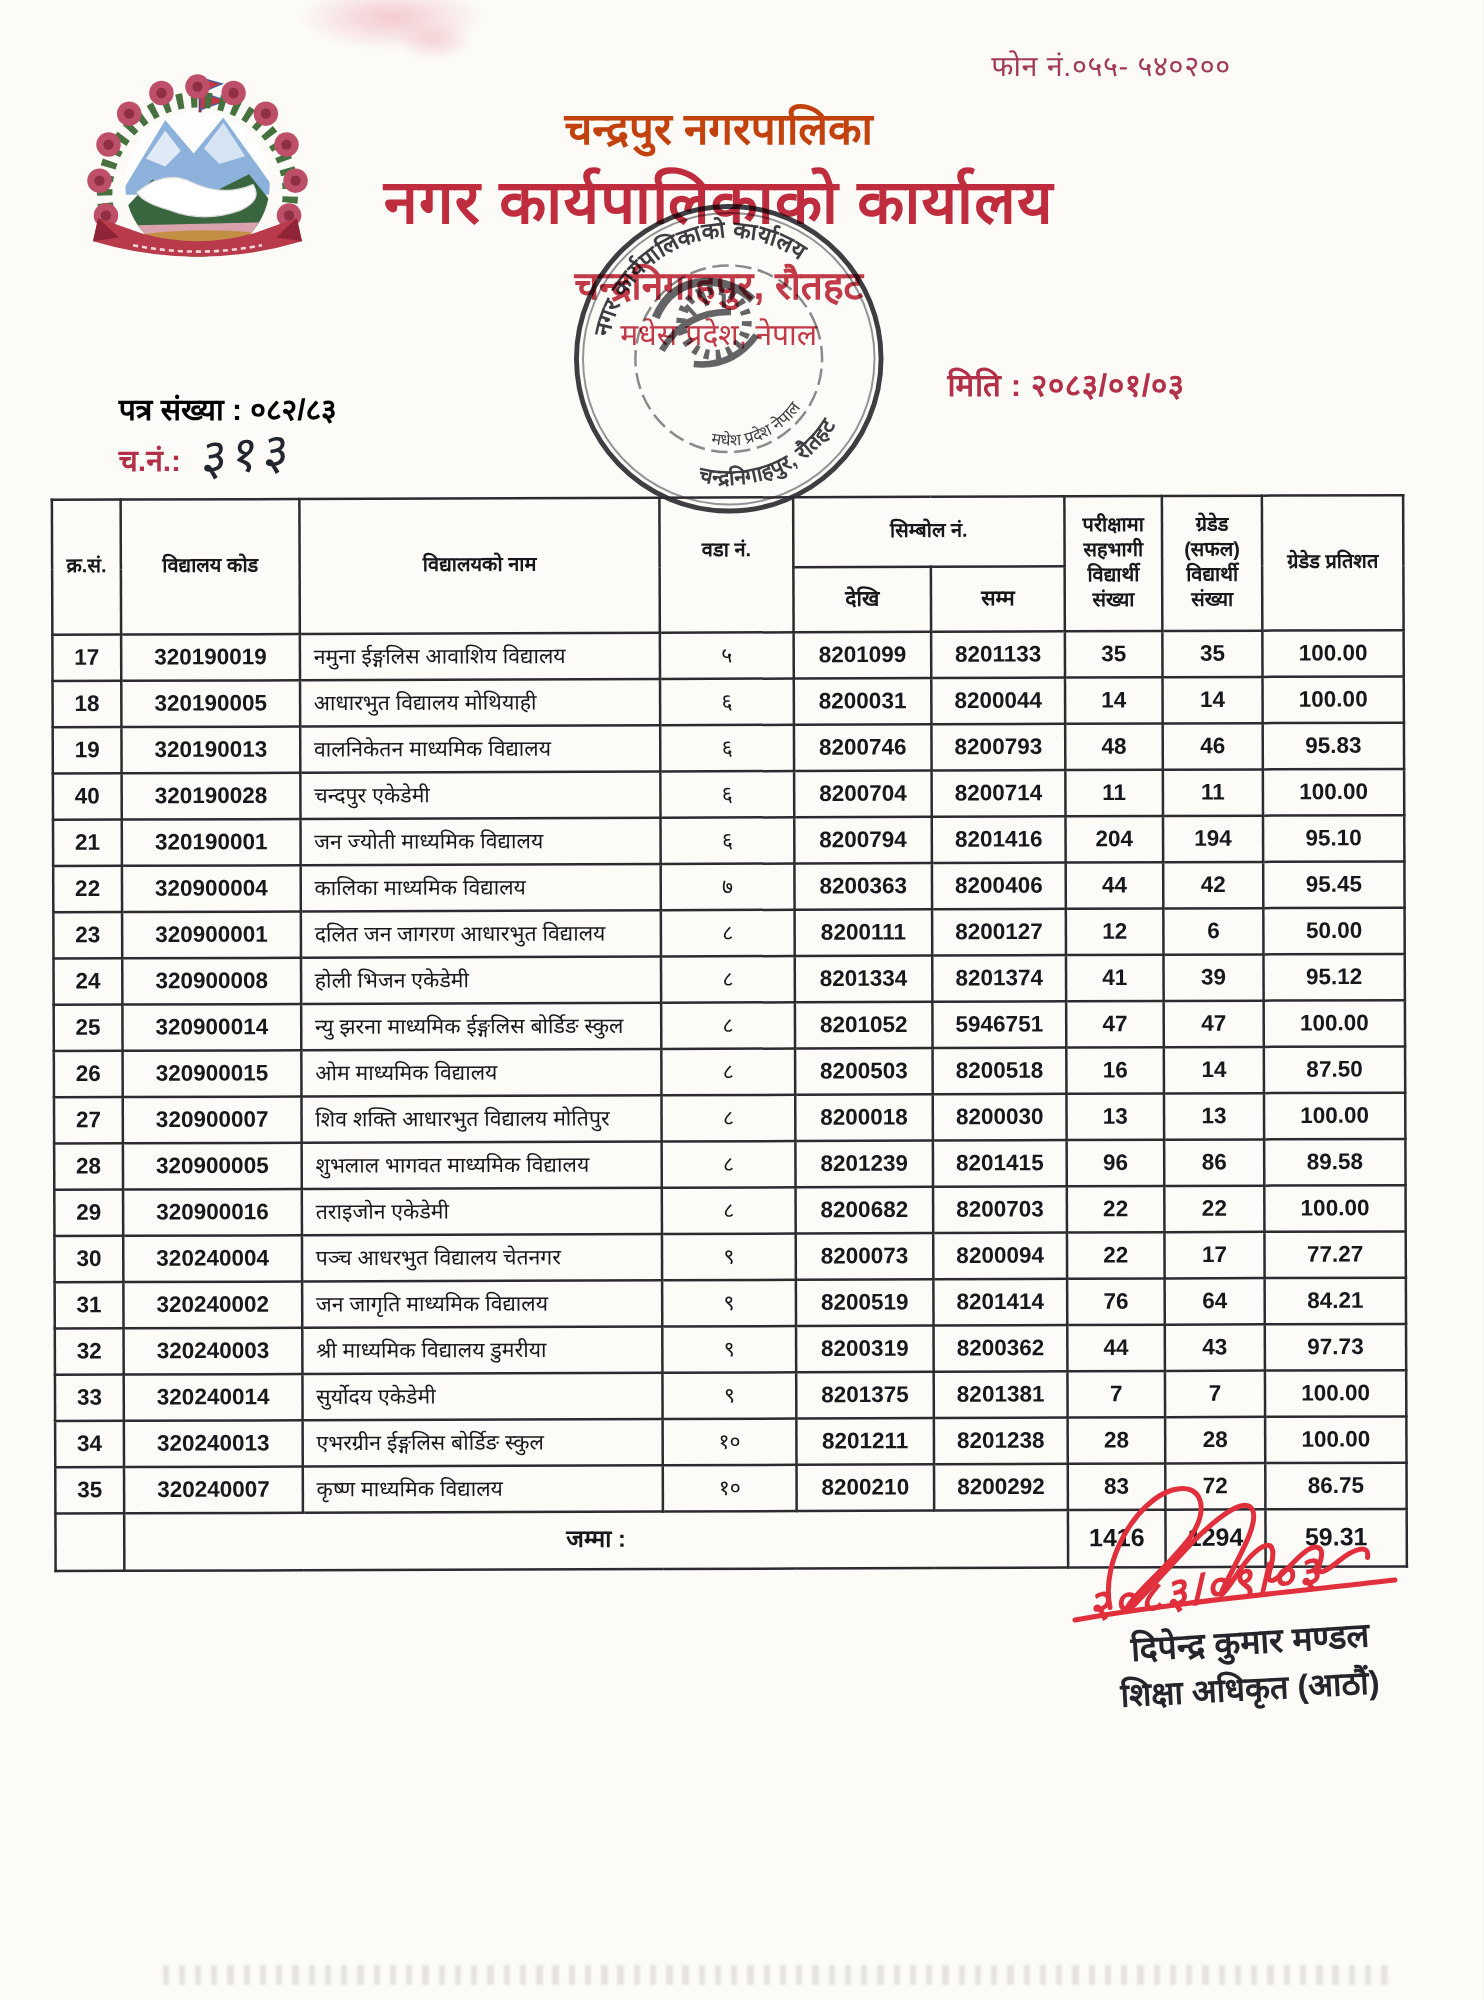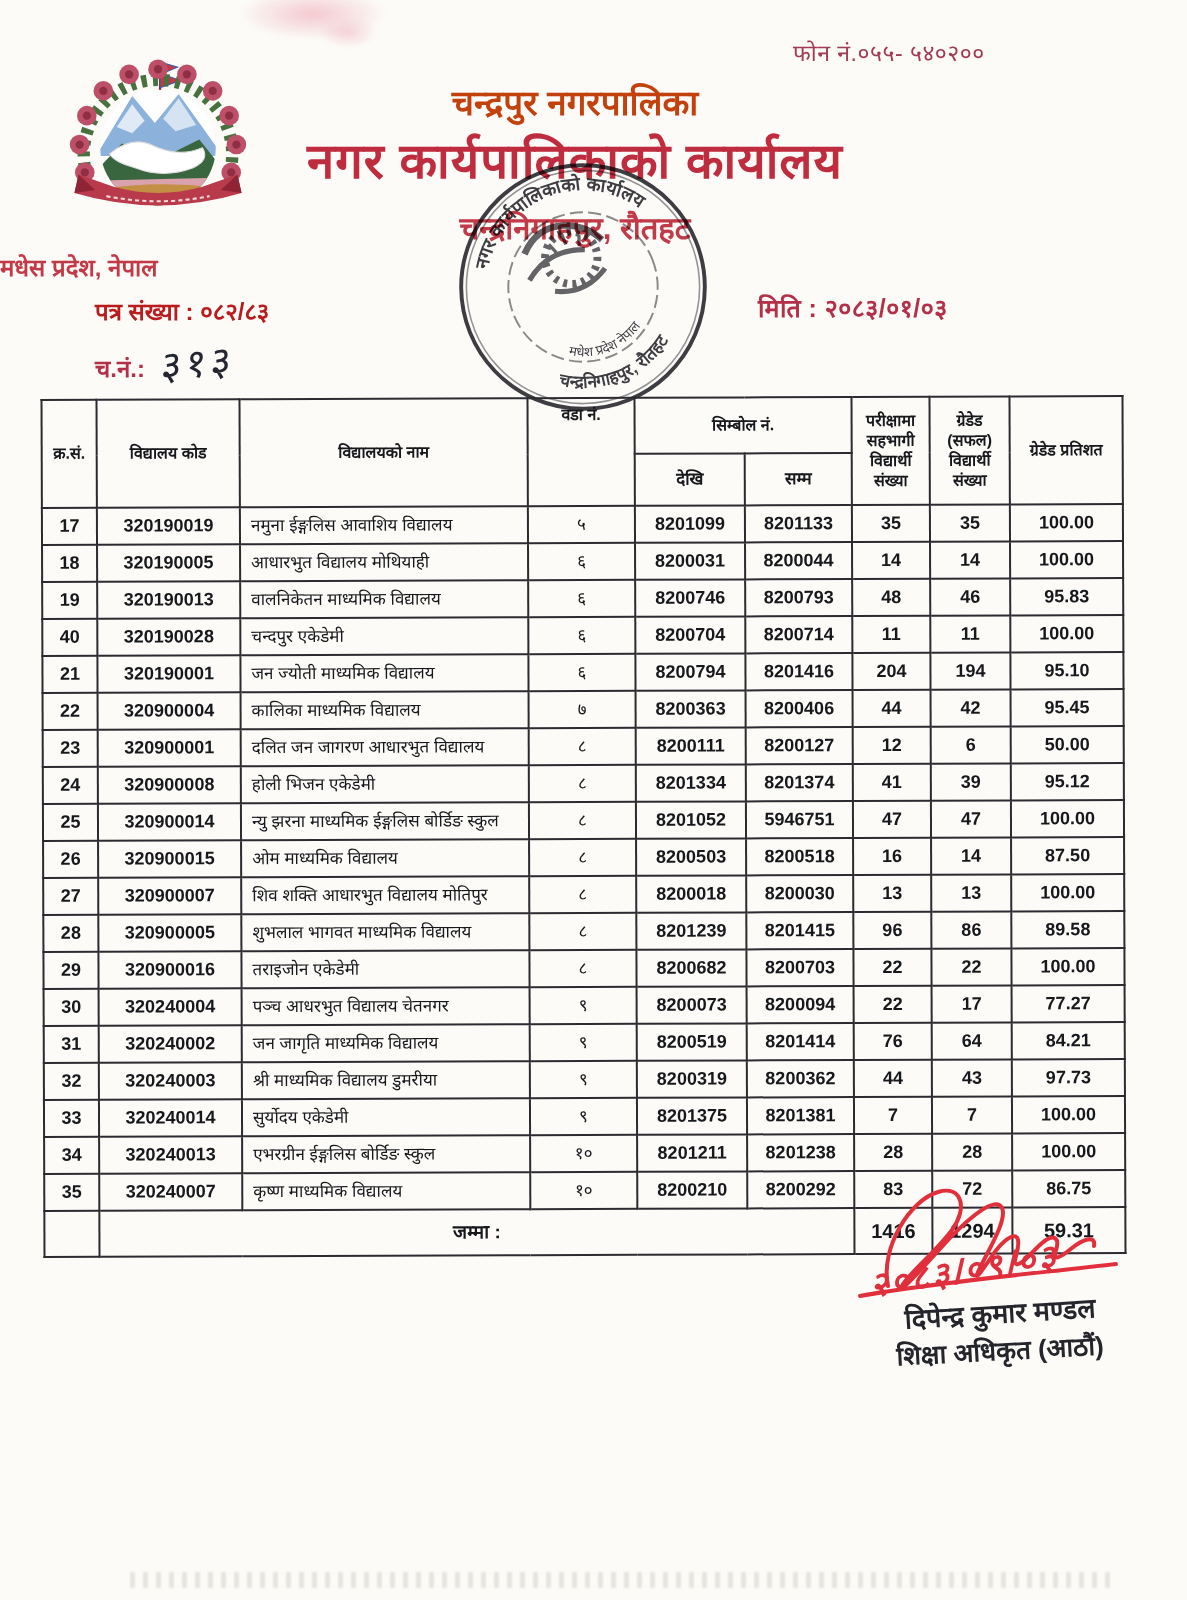--- a/index.html
+++ b/index.html
@@ -15,23 +15,23 @@
   .smudge.s1{left:238px;top:-12px;width:150px;height:52px;background:radial-gradient(ellipse at center,rgba(238,168,178,.6),transparent 70%);filter:blur(2px);}
   .smudge.s2{left:318px;top:18px;width:60px;height:30px;background:radial-gradient(ellipse at center,rgba(238,168,178,.45),transparent 70%);filter:blur(2px);}
   .bleed{position:absolute;left:130px;top:1572px;width:980px;height:16px;opacity:.18;filter:blur(1px);
     background:repeating-linear-gradient(90deg,#8b7f72 0 5px,transparent 5px 13px);}
   
   .phone{position:absolute;left:793px;top:36px;font-size:23px;font-weight:normal;color:#a23a55;letter-spacing:.5px;}
   .emblem{position:absolute;left:60px;top:52px;width:196px;height:182px;}
   .title1{position:absolute;left:0;top:78px;width:1150px;text-align:center;font-size:35px;font-weight:bold;color:#c2410c;}
   .title2{position:absolute;left:0;top:126px;width:1150px;text-align:center;font-size:49px;font-weight:bold;color:#bf2c3e;letter-spacing:1px;}
   .title3{position:absolute;left:0;top:206px;width:1150px;text-align:center;font-size:31px;font-weight:bold;color:#c23a47;}
-  .title4{position:absolute;left:0;top:250px;width:1150px;text-align:left;font-size:24px;font-weight:bold;color:#c23a47;}
+  .title4{position:absolute;left:0;top:250px;width:1150px;text-align:center;font-size:24px;font-weight:normal;color:#c23a47;}
   .stamp{position:absolute;left:452px;top:156px;width:262px;height:262px;transform:rotate(-22deg);mix-blend-mode:multiply;opacity:.88;}
-  .meta-left1{position:absolute;left:95px;top:294px;font-size:24px;font-weight:bold;color:#b91c1c;}
+  .meta-left1{position:absolute;left:95px;top:310px;font-size:24px;font-weight:bold;color:#000000;}
   .meta-left2{position:absolute;left:95px;top:334px;font-size:24px;font-weight:bold;color:#b33049;}
   .hand-number{display:inline-block;margin-left:16px;color:#23262e;font-size:40px;font-weight:normal;transform:rotate(-5deg) skewX(-8deg);letter-spacing:4px;}
   .meta-right{position:absolute;left:758px;top:290px;font-size:25px;font-weight:bold;color:#b33049;letter-spacing:.5px;}
   
   .table-wrap{position:absolute;left:42px;top:397px;width:1081px;transform:rotate(-.2deg);}
   table{border-collapse:collapse;width:100%;color:#17181c;table-layout:fixed;}
   th,td{border:2px solid #2b2b30;overflow:hidden;}
   th{font-size:16px;font-weight:bold;padding:3px 3px;line-height:1.25;}
   thead tr:first-child th{height:48px;}
   thead tr:last-child th{height:44px;font-size:17px;}
@@ -178,21 +178,21 @@
           <col style="width:107px">
         <col style="width:78px">
           <col style="width:80px">
           <col style="width:113px">
       </colgroup>
       <thead>
         <tr>
           <th rowspan="2">क्र.सं.</th>
           <th rowspan="2">विद्यालय कोड</th>
           <th rowspan="2">विद्यालयको नाम</th>
-          <th rowspan="2" style="vertical-align:top;padding-top:6px">वडा नं.</th>
+          <th rowspan="2" style="vertical-align:top;padding-top:32px">वडा नं.</th>
           <th colspan="2">सिम्बोल नं.</th>
           <th rowspan="2">परीक्षामा सहभागी विद्यार्थी संख्या</th>
           <th rowspan="2">ग्रेडेड (सफल) विद्यार्थी संख्या</th>
           <th rowspan="2">ग्रेडेड प्रतिशत</th>
         </tr>
         <tr>
           <th>देखि</th>
           <th>सम्म</th>
         </tr>
       </thead>

